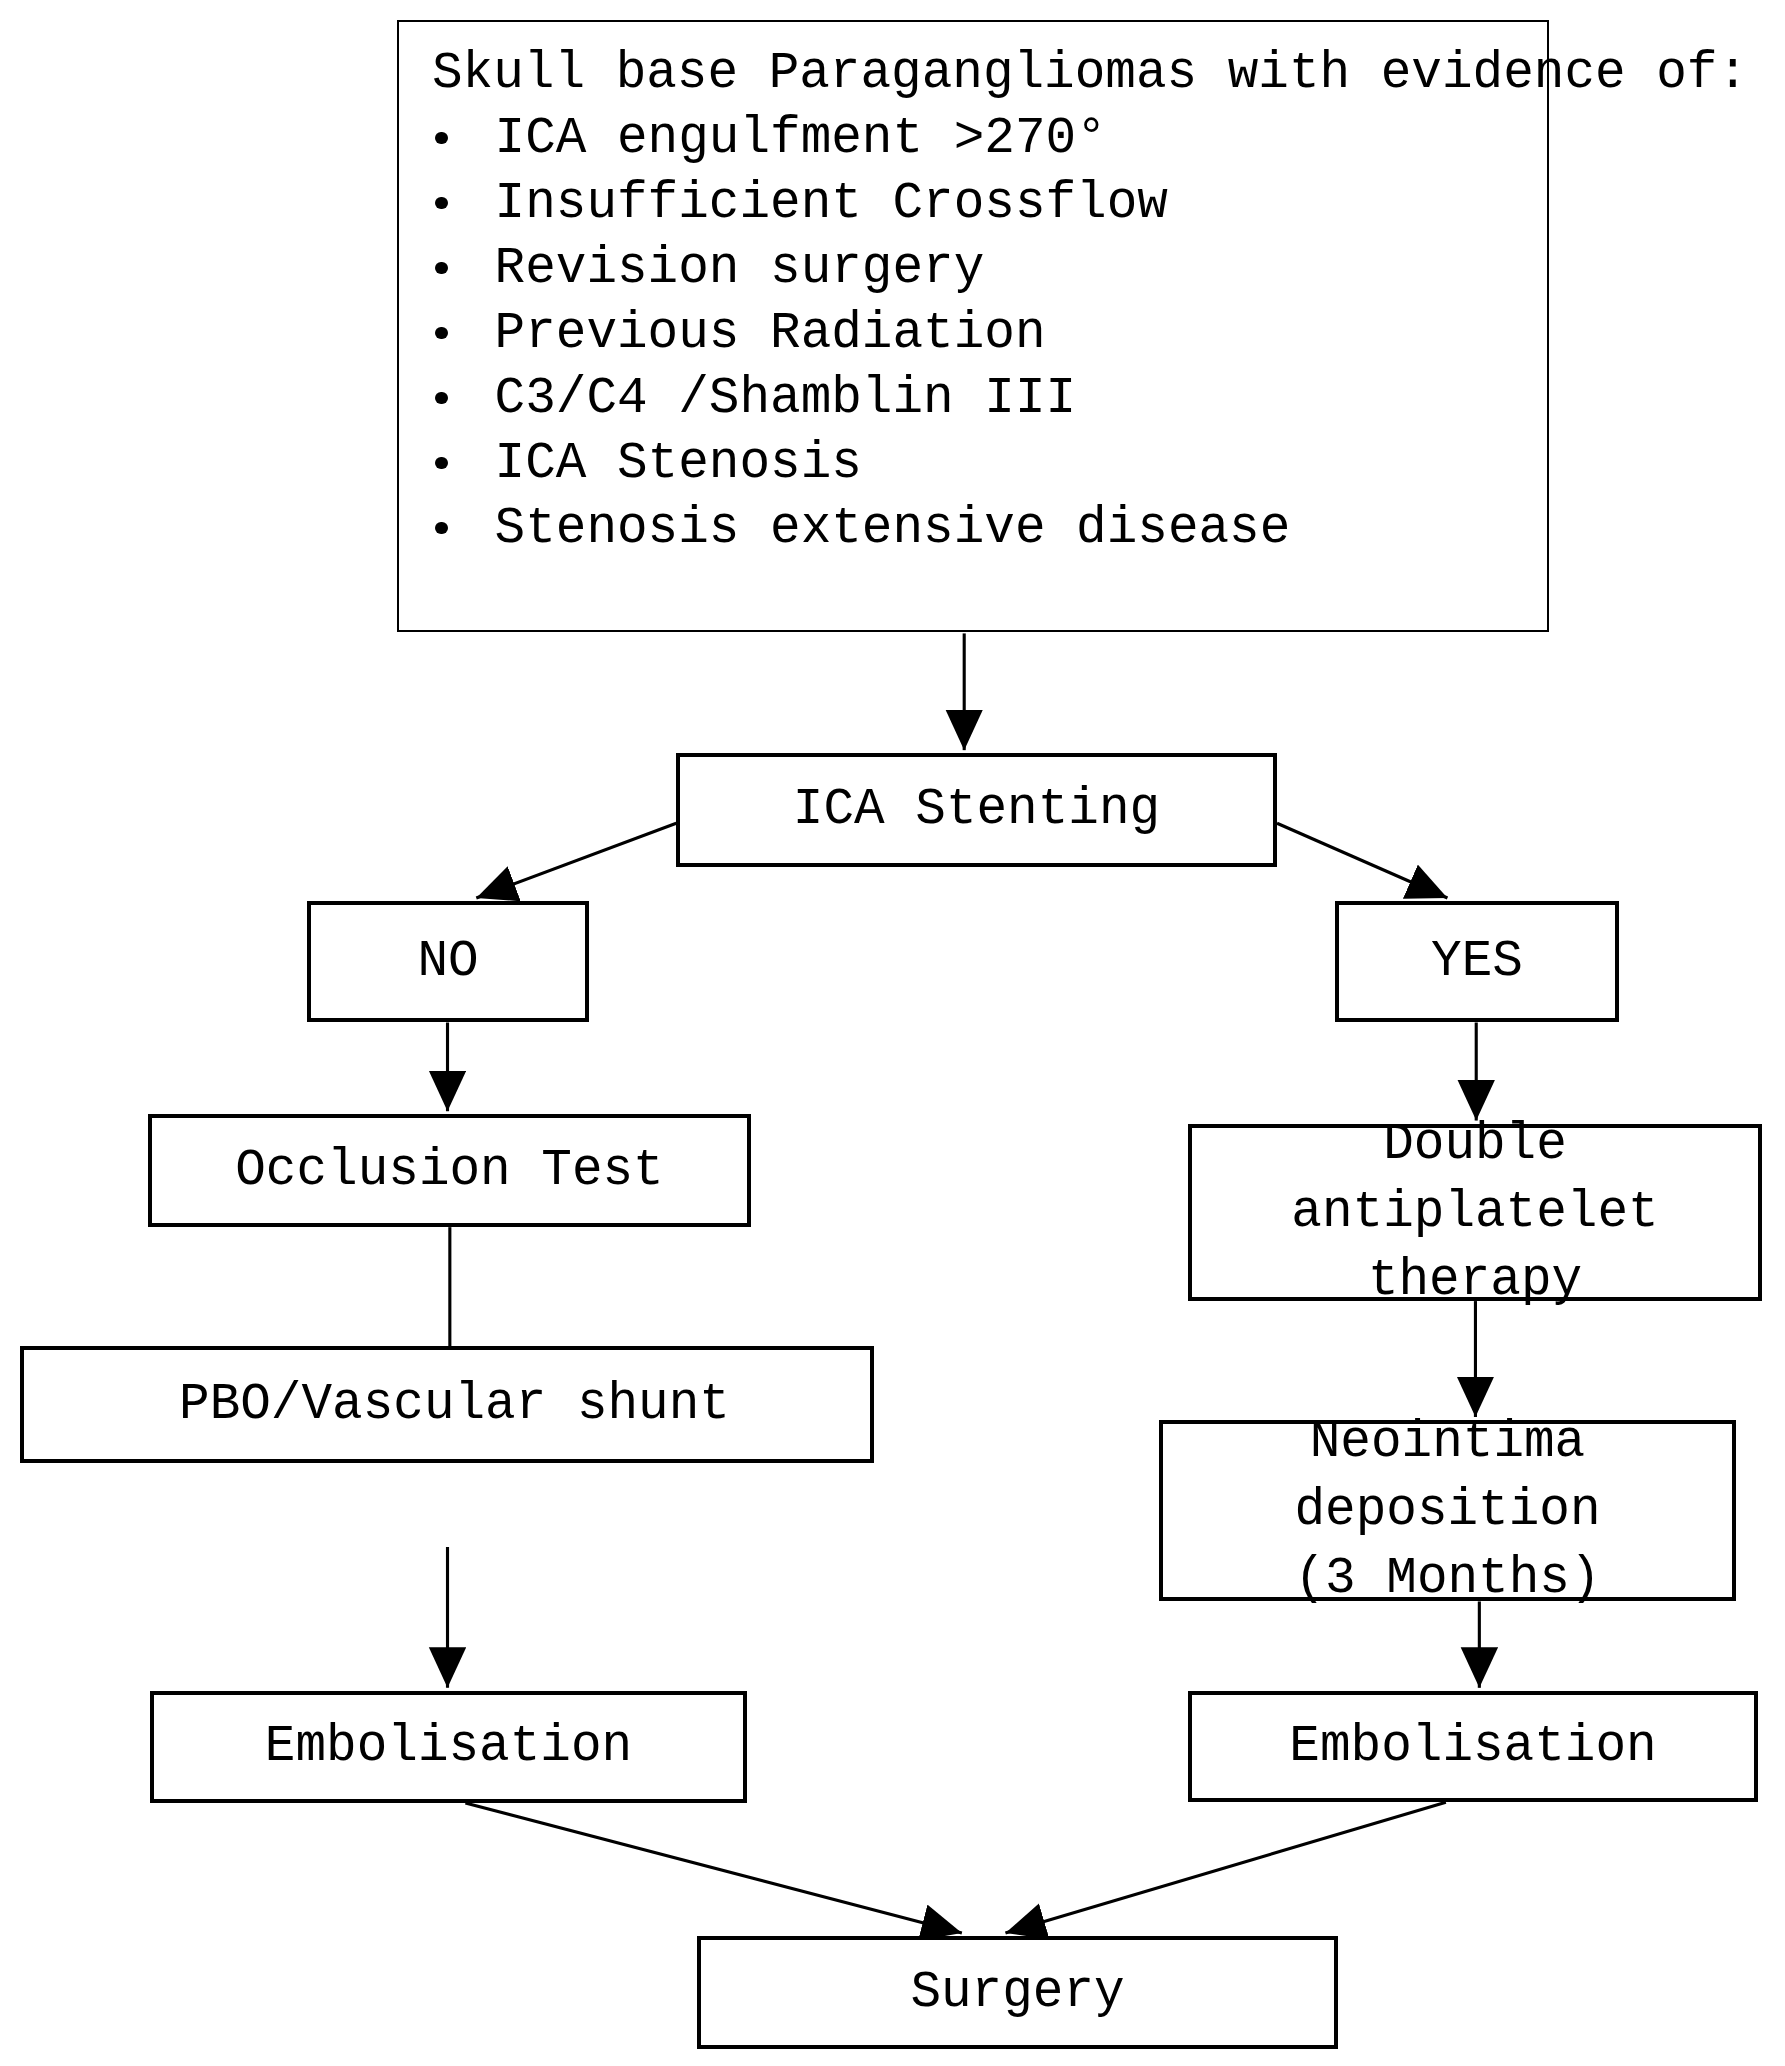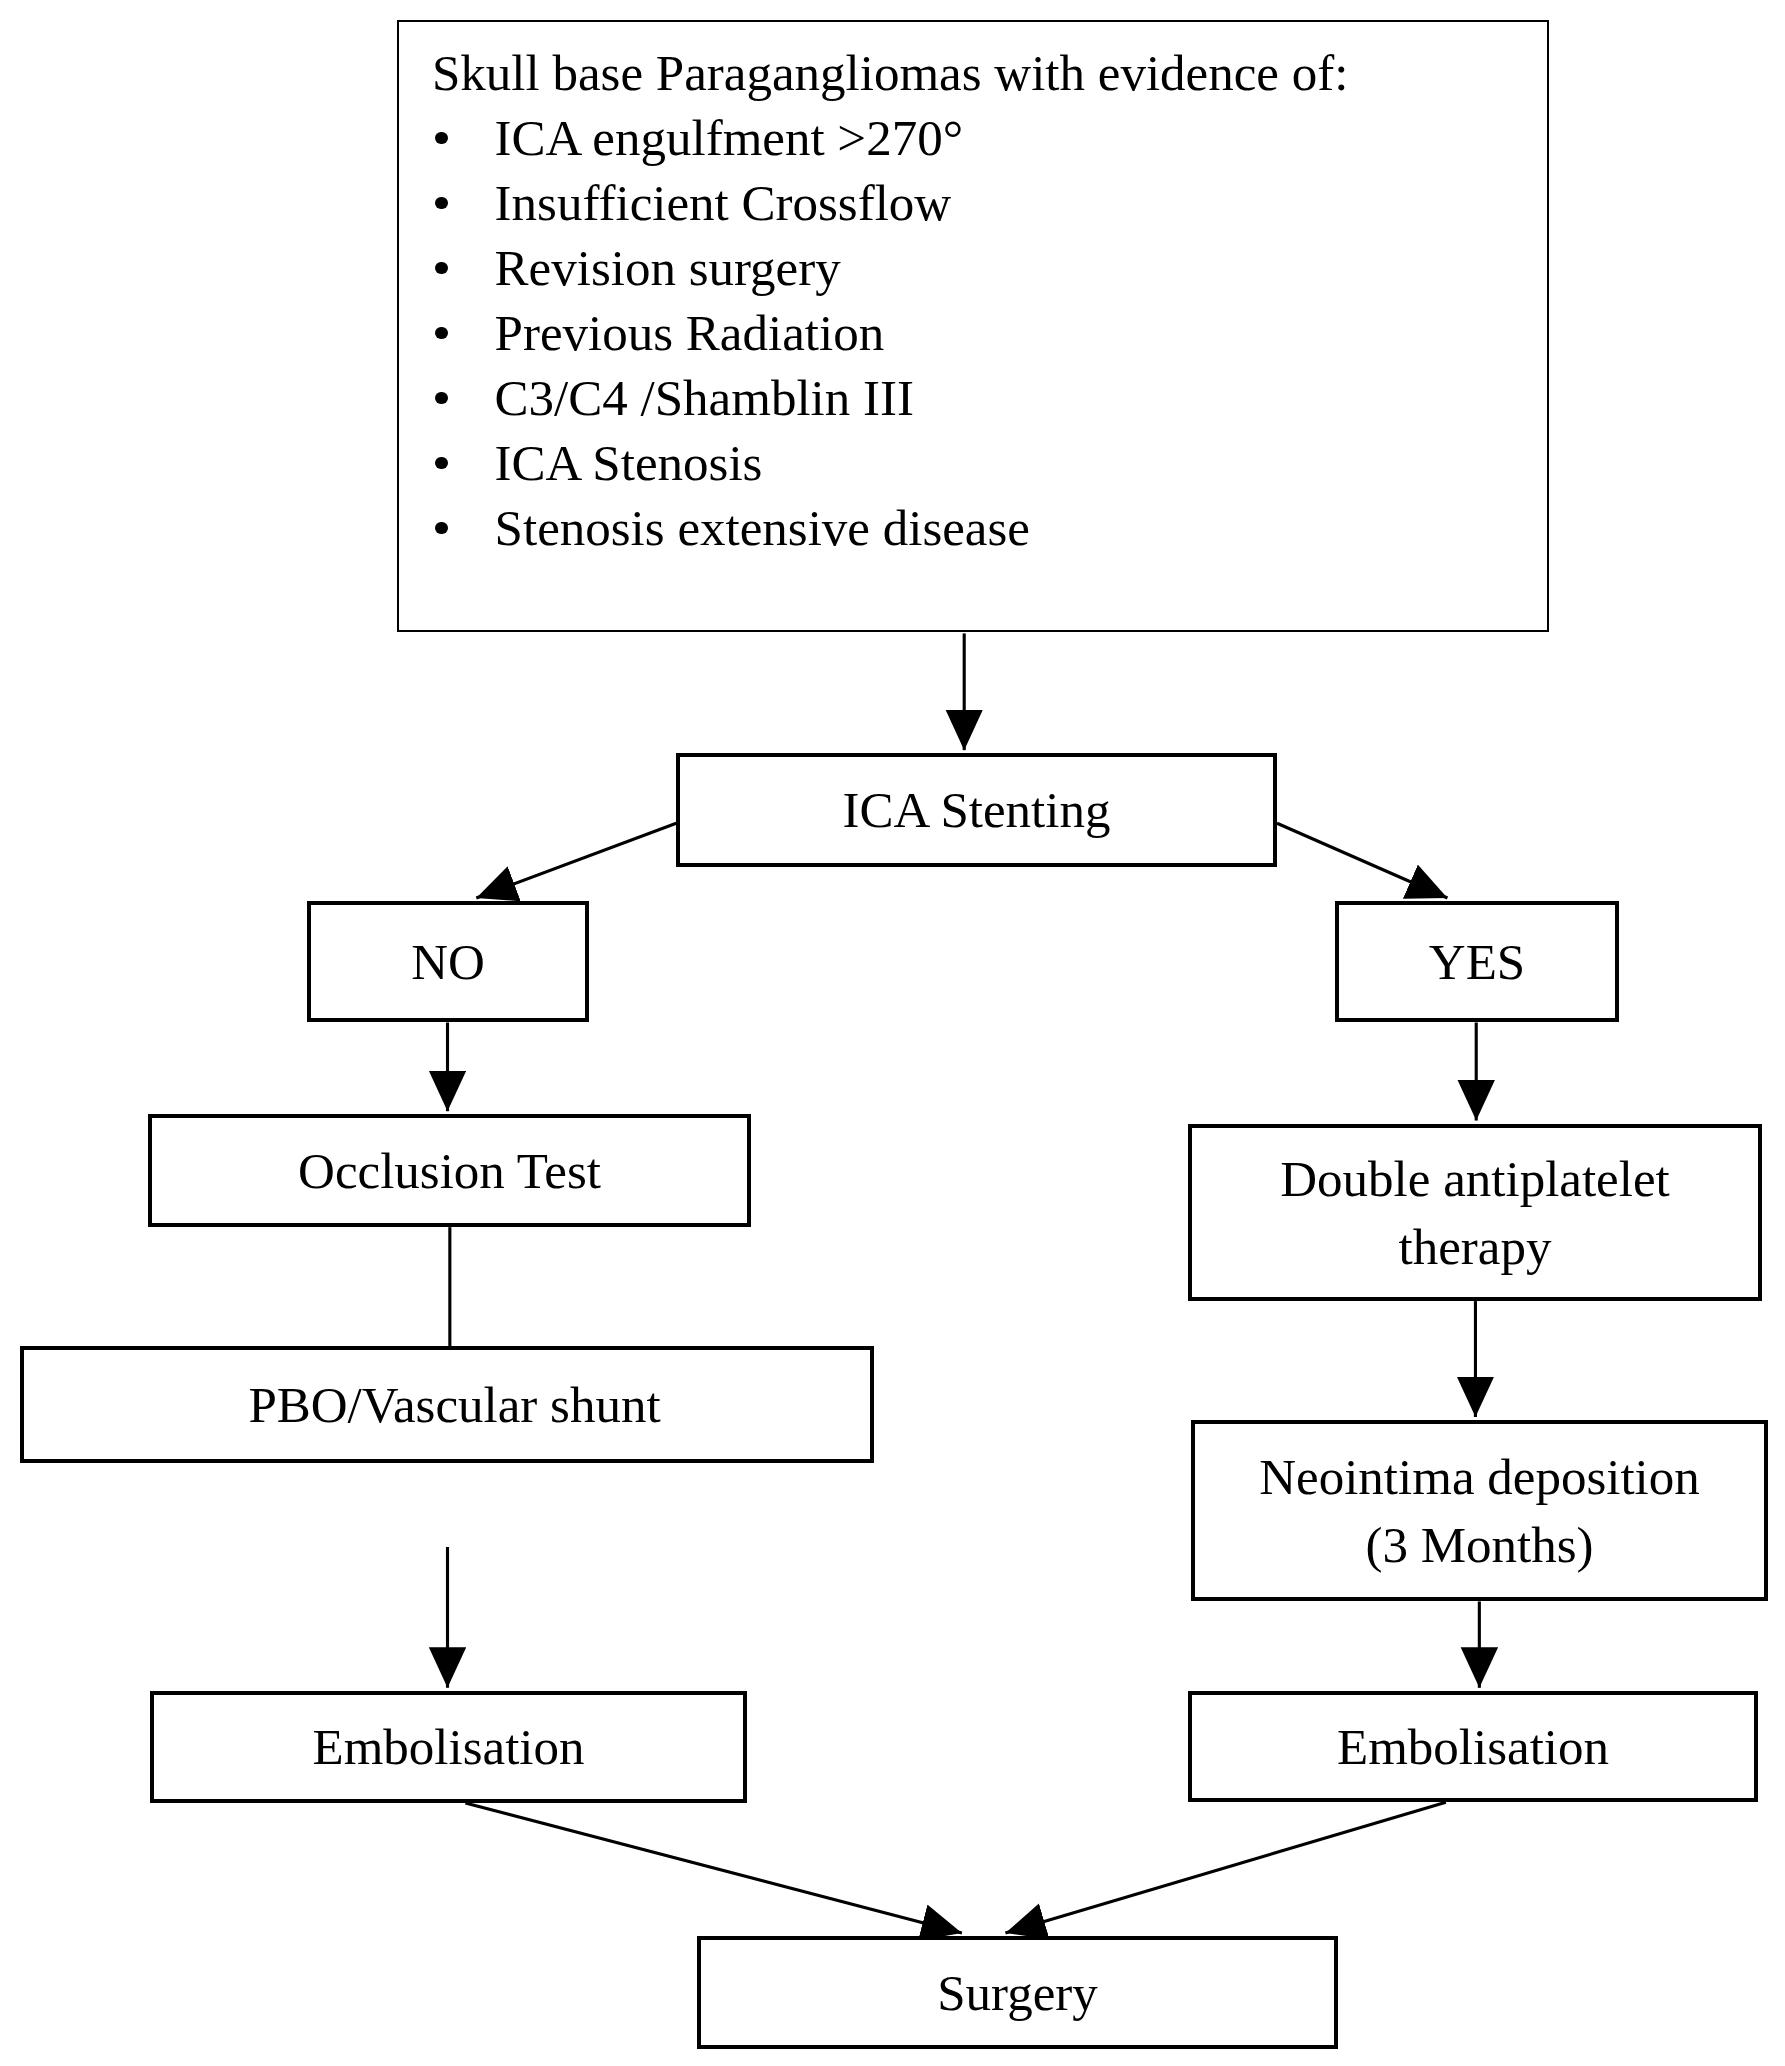--- a/index.html
+++ b/index.html
@@ -1,20 +1,20 @@
 <!DOCTYPE html>
 <html style="font-size:12.5px"><head>
 <meta charset="utf-8">
 <style>
   html,body{margin:0;padding:0;background:#ffffff;}
   #canvas{
     position:relative;
     width:1786px;height:2066px;
     background:#ffffff;
-    font-family:Liberation Serif, serif;
+    font-family:Liberation Mono, monospace;
     color:#000000;
     overflow:hidden;
   }
   #arrow-layer{position:absolute;left:0;top:0;width:1786px;height:2066px;}
   .box{position:absolute;box-sizing:border-box;background:#ffffff;}
   
   .criteria{
     left:397px;top:20px;width:1152px;height:612px;
     border:2.3px solid #000;
     padding:18.7px 15.6px 0 33px;
@@ -32,21 +32,21 @@
     text-align:center;
     font-size:51px;line-height:68px;
   }
   .n-ica {left:676px; top:753px;  width:601px; height:114px;}
   .n-no  {left:307px; top:901px; width:282px; height:121px;}
   .n-yes {left:1335px;top:901px; width:284px; height:121px;}
   .n-occl{left:148px; top:1114px; width:603px; height:113px;}
   .n-pbo {left:19.5px;  top:1346px; width:854px;height:117px;padding-left:16px;}
   .n-embl{left:150px; top:1691px; width:597px; height:112px;}
   .n-dapt{left:1188px;top:1124px; width:574px; height:177px;}
-  .n-neo {left:1191px;top:1420px; width:577px; height:181px;}
+  .n-neo {left:1159px;top:1420px; width:577px; height:181px;}
   .n-embr{left:1188px;top:1691px; width:570px; height:111px;}
   .n-surg{left:651px; top:1936px; width:641px; height:113px;margin-left:46px;}
   .edge{stroke:#000000;stroke-width:4;}
 </style>
 </head>
 <body>
 
 <div id="canvas">
 
   <svg id="arrow-layer" viewBox="0 0 2295 2655" xmlns="http://www.w3.org/2000/svg">

